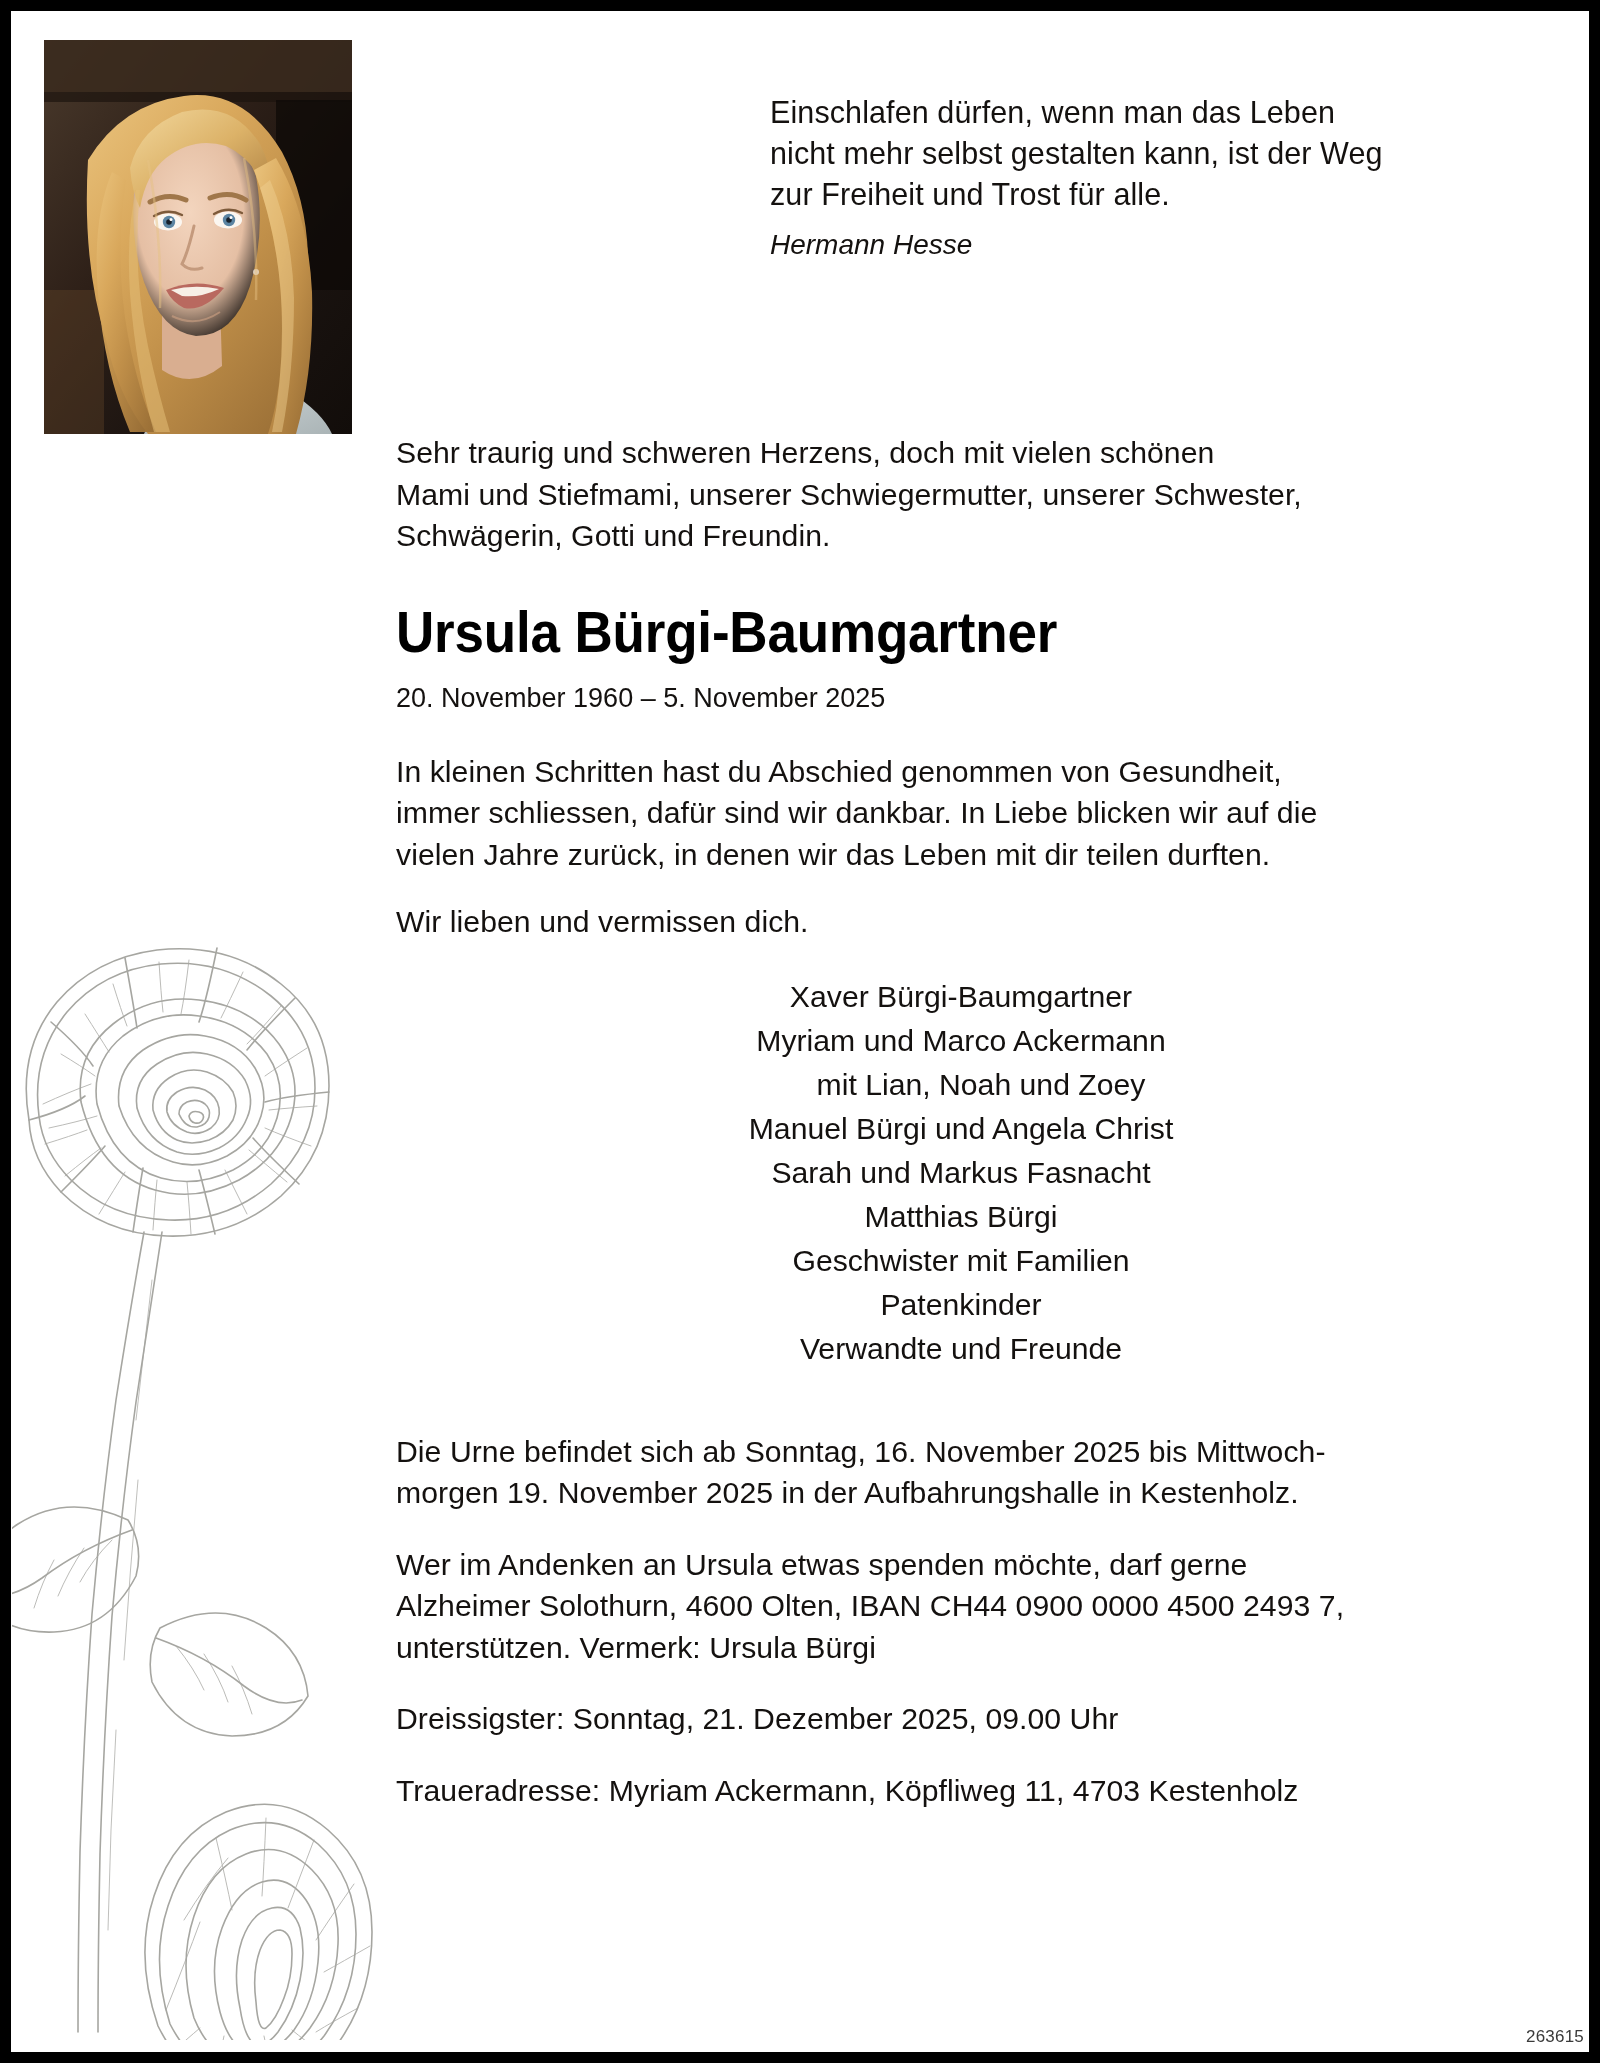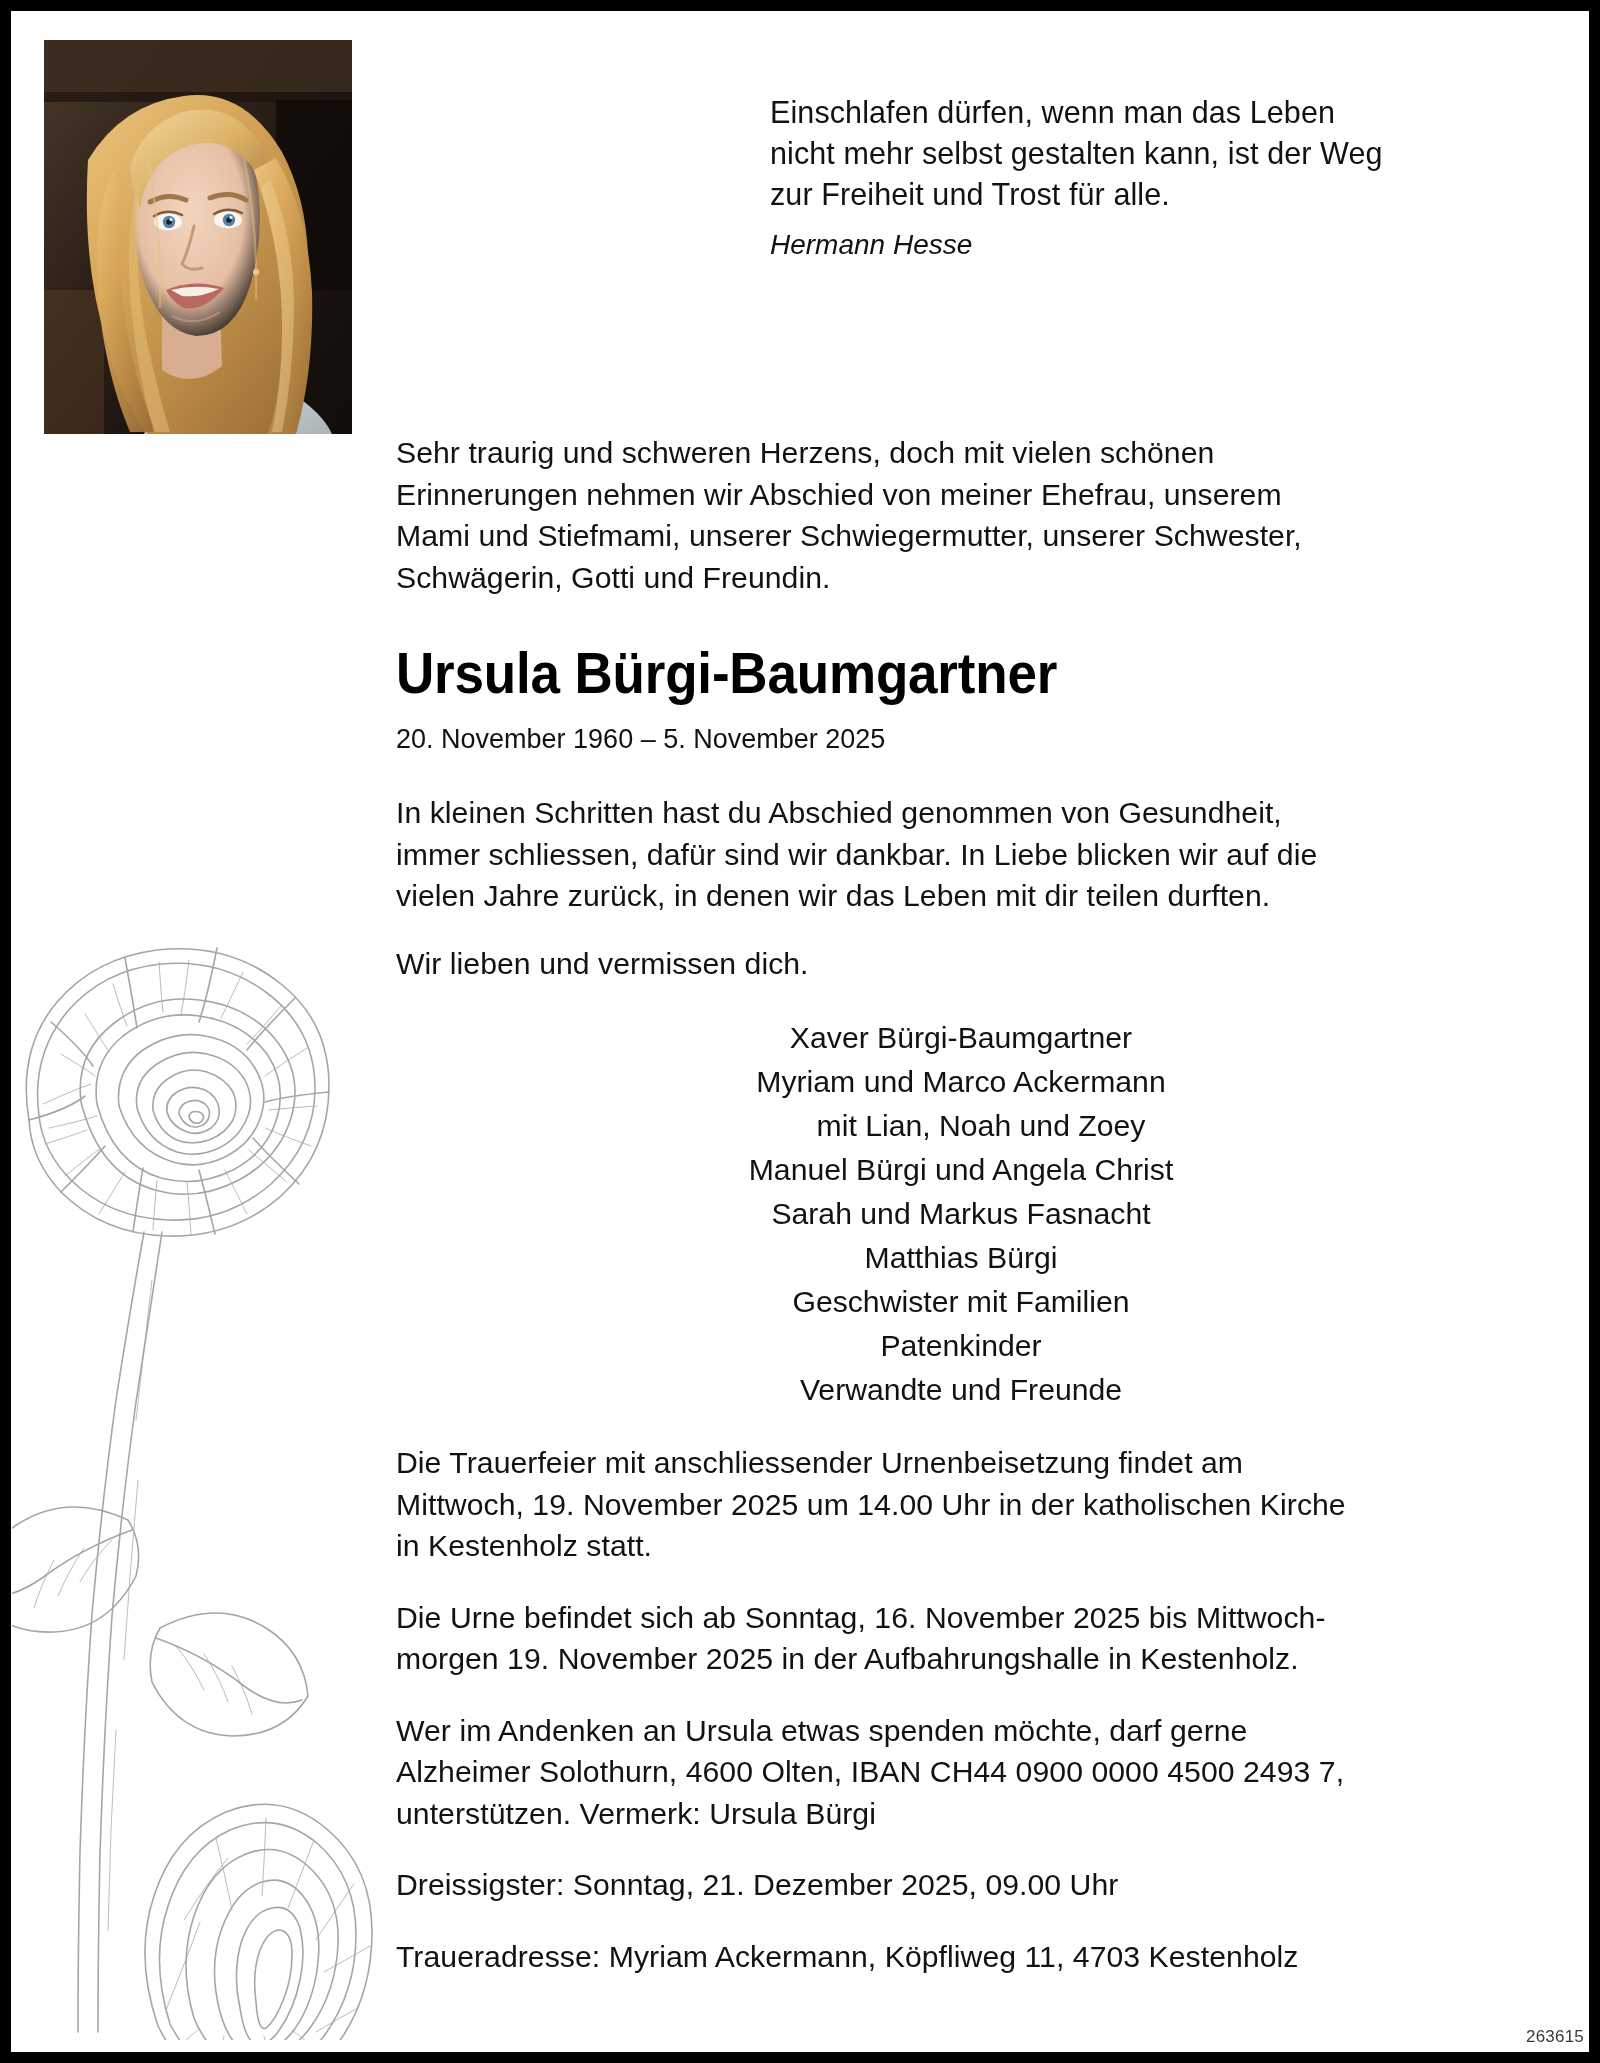--- a/index.html
+++ b/index.html
@@ -372,21 +372,20 @@
     <div class="quote-line">Einschlafen dürfen, wenn man das Leben</div>
     <div class="quote-line">nicht mehr selbst gestalten kann, ist der Weg</div>
     <div class="quote-line">zur Freiheit und Trost für alle.</div>
     <div class="quote-author">Hermann Hesse</div>
   </div>
 
   <div class="main-col">
 
     <div class="para">
       <span class="ln">Sehr traurig und schweren Herzens, doch mit vielen schönen</span>
-      <span class="ln">Erinnerungen nehmen wir Abschied von meiner Ehefrau, unserem</span>
       <span class="ln">Mami und Stiefmami, unserer Schwiegermutter, unserer Schwester,</span>
       <span class="ln">Schwägerin, Gotti und Freundin.</span>
     </div>
 
     <div class="deceased-name">Ursula Bürgi-Baumgartner</div>
     <div class="dates">20. November 1960 – 5. November 2025</div>
 
     <div class="gap-1"></div>
 
     <div class="para">
@@ -405,25 +404,20 @@
       <span class="fam indent">mit Lian, Noah und Zoey</span>
       <span class="fam">Manuel Bürgi und Angela Christ</span>
       <span class="fam">Sarah und Markus Fasnacht</span>
       <span class="fam">Matthias Bürgi</span>
       <span class="fam">Geschwister mit Familien</span>
       <span class="fam">Patenkinder</span>
       <span class="fam">Verwandte und Freunde</span>
     </div>
 
     <div class="footer-block">
-      <div class="para">
-        <span class="ln">Die Trauerfeier mit anschliessender Urnenbeisetzung findet am</span>
-        <span class="ln">Mittwoch, 19. November 2025 um 14.00 Uhr in der katholischen Kirche</span>
-        <span class="ln">in Kestenholz statt.</span>
-      </div>
 
       <div class="gap-3"></div>
 
       <div class="para">
         <span class="ln">Die Urne befindet sich ab Sonntag, 16. November 2025 bis Mittwoch-</span>
         <span class="ln">morgen 19. November 2025 in der Aufbahrungshalle in Kestenholz.</span>
       </div>
 
       <div class="gap-3"></div>
 

